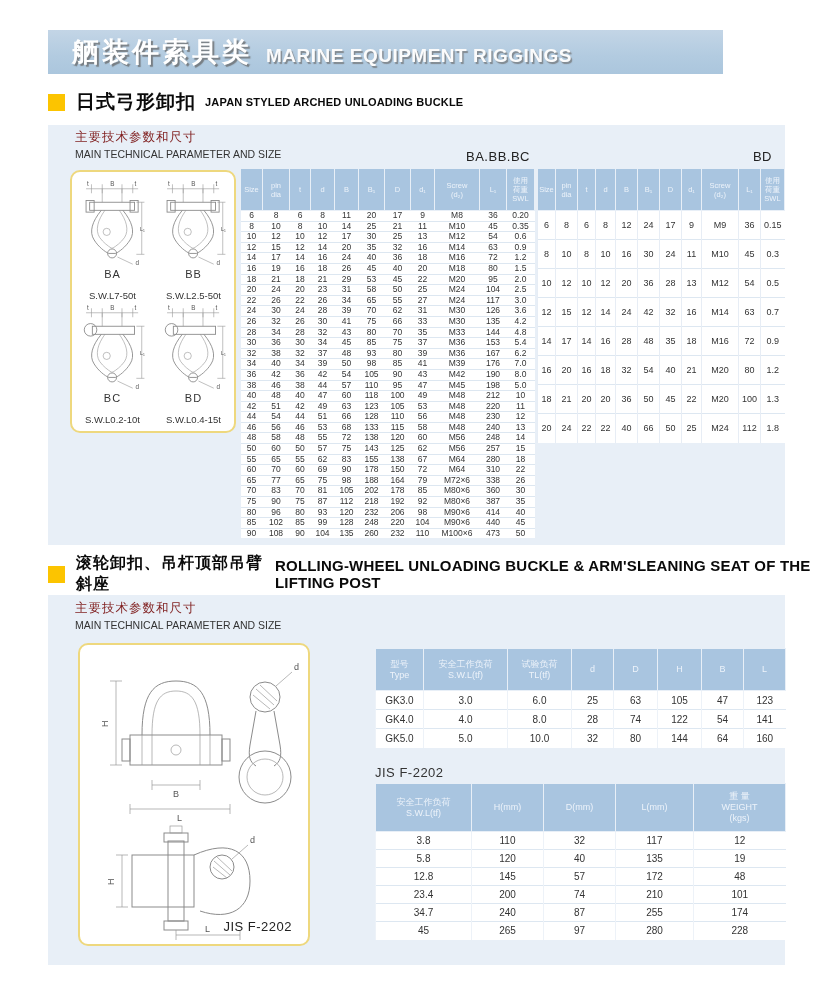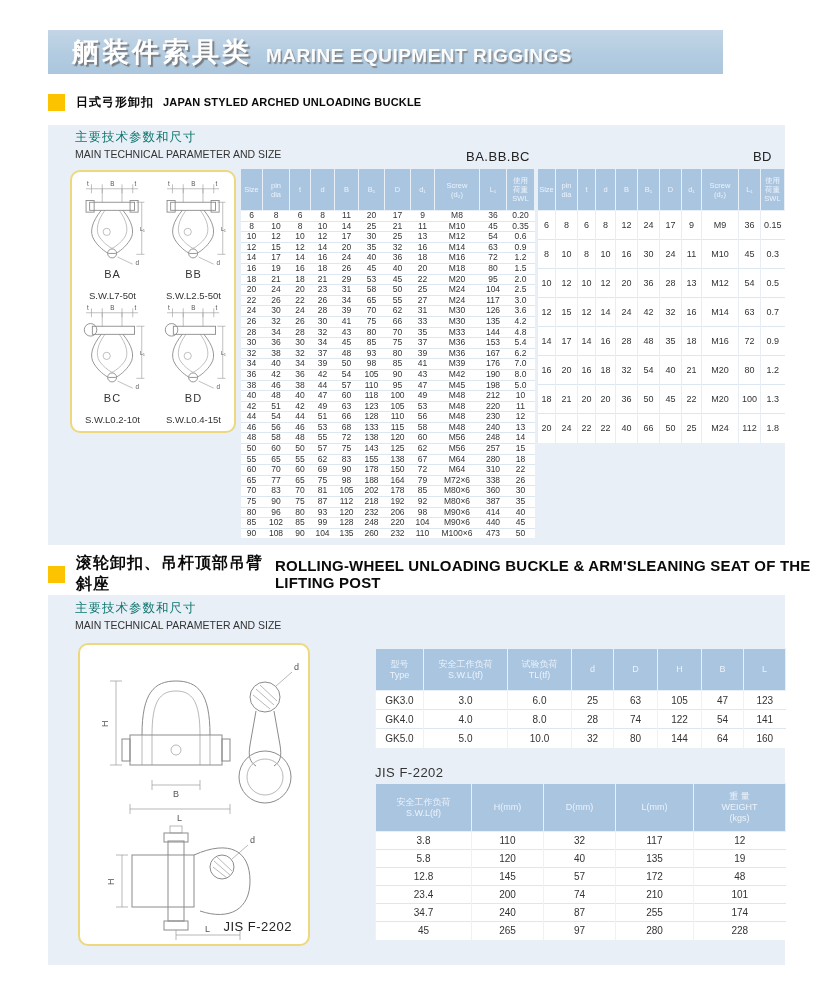--- a/index.html
+++ b/index.html
@@ -22,26 +22,26 @@
   }
   .banner .en {
     font-size:19px; font-weight:bold; color:#fbfbfb; margin-left:14px; letter-spacing:.5px;
     text-shadow:1.5px 1.5px 1px rgba(110,110,110,.7);
     margin-top:8px;
   }
 
   
   .sec-head { display:flex; align-items:center; height:20px; }
   .bullet { width:17px; height:17px; background:#fcc400; margin-right:11px; flex:0 0 auto; }
-  .sec-cn { font-size:12px; font-weight:bold; color:#0a0a0a; letter-spacing:1px; }
+  .sec-cn { font-size:19px; font-weight:bold; color:#0a0a0a; letter-spacing:1px; }
   .sec-en { font-size:11px; font-weight:bold; color:#0a0a0a; margin-left:9px; letter-spacing:.2px; }
 
   .panel { background:#e8eff7; }
 
-  .param .cn { font-size:12.5px; color:#0f766e; letter-spacing:1px; }
+  .param .cn { font-size:12.5px; color:#7f1d1d; letter-spacing:1px; }
   .param .en { font-size:10.5px; color:#333; margin-top:2px; }
 
   .dbox {
     background:#fff; border:2px solid #eed87e; border-radius:10px;
   }
 
   .tbl-caption { font-size:13px; color:#222; text-align:right; letter-spacing:.5px; }
 
   table { border-collapse:collapse; table-layout:fixed; background:transparent; }
   table th {

